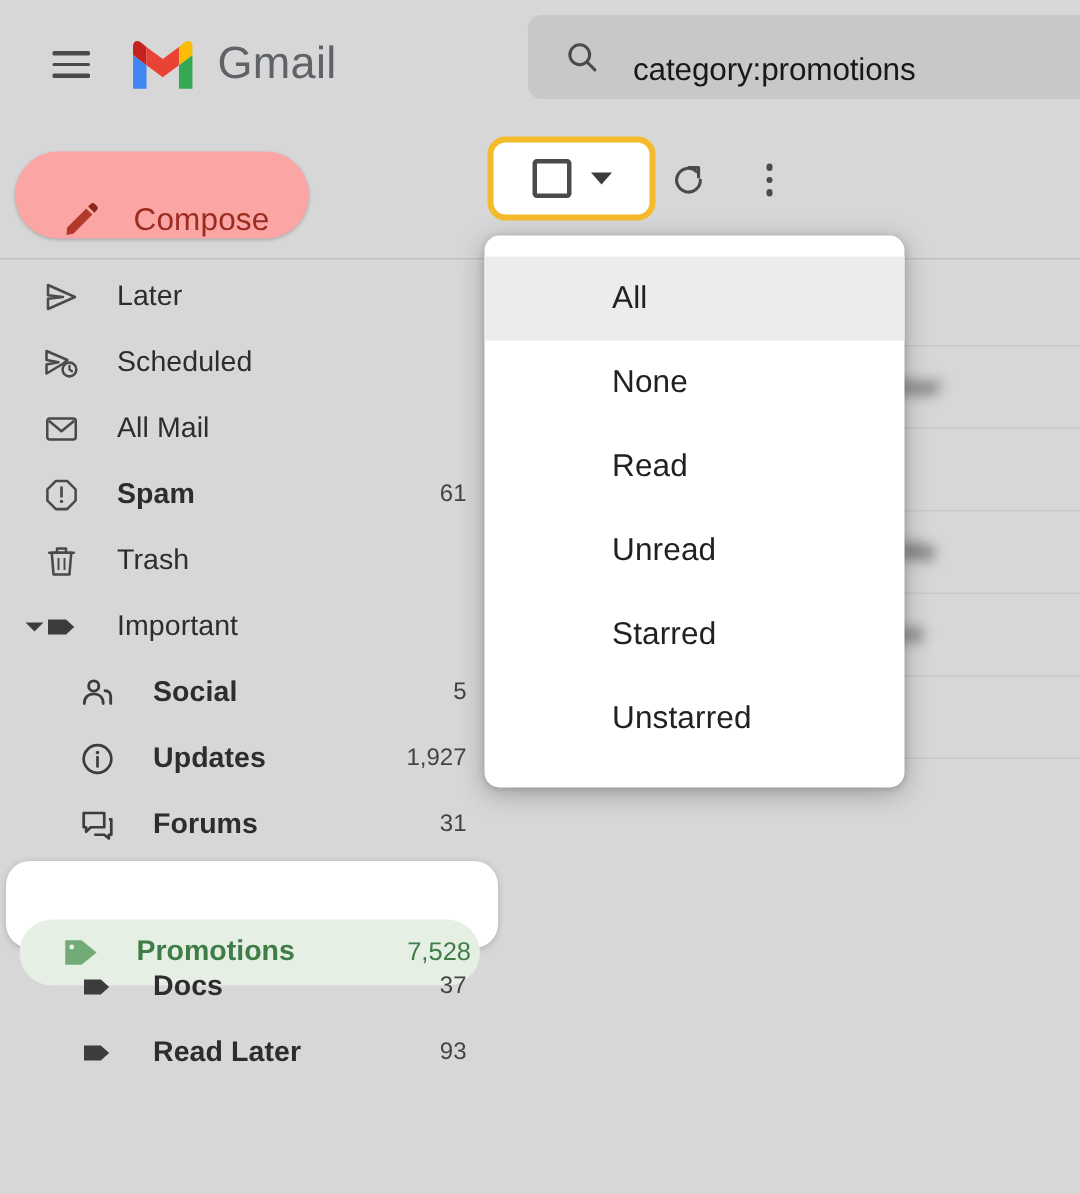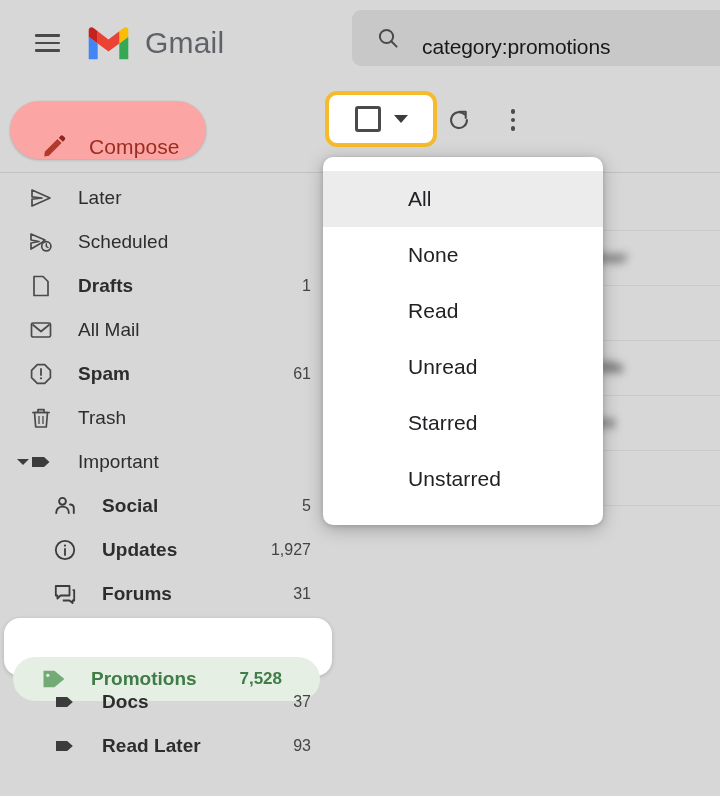--- a/index.html
+++ b/index.html
@@ -186,23 +186,23 @@
   }
   .promo-icon { margin-left: 28px; width: 26px; height: 26px; flex:none; }
   .promo-label {
     margin-left: 24px;
     font-size: 19px;
     font-weight: bold;
     color: #3f7c47;
   }
   .promo-count {
     position: absolute;
-    right: 38px;
+    right: 6px;
     font-size: 17px;
-    font-weight: bold;
+    font-weight: normal;
     color: #3f7c47;
   }
 
   
   .maillist {
     position: absolute;
     left: 332px;
     top: 176px;
     width: 388px;
     height: 620px;
@@ -363,29 +363,20 @@
       <svg width="24" height="24" viewBox="0 0 24 24">
         <path d="M2 4 L16 10 L13 12.5 L2 19 L2 13 L10 11.5 L2 10 Z" fill="none" stroke="#4a4a4a" stroke-width="1.7" stroke-linejoin="round"></path>
         <circle cx="17.3" cy="16.3" r="4.6" fill="none" stroke="#4a4a4a" stroke-width="1.7"></circle>
         <path d="M17.3 13.8 L17.3 16.3 L19 17.5" fill="none" stroke="#4a4a4a" stroke-width="1.5" stroke-linecap="round"></path>
       </svg>
     </span>
     <span class="nav-label">Scheduled</span>
     <span class="nav-count"></span>
   </div>
 
-  <div class="nav-item">
-    <span class="nav-icon">
-      <svg width="24" height="24" viewBox="0 0 24 24">
-          <path d="M5 2.5 L14 2.5 L19 7.5 L19 21.5 L5 21.5 Z" fill="none" stroke="#4a4a4a" stroke-width="1.7" stroke-linejoin="round"></path>
-        </svg>
-    </span>
-    <span class="nav-label bold">Drafts</span>
-    <span class="nav-count">1</span>
-  </div>
 
   <div class="nav-item">
     <span class="nav-icon">
       <svg width="24" height="24" viewBox="0 0 24 24">
         <rect x="2.5" y="5" width="19" height="14" rx="1.6" fill="none" stroke="#4a4a4a" stroke-width="1.7"></rect>
         <path d="M3.5 6.5 L12 13.5 L20.5 6.5" fill="none" stroke="#4a4a4a" stroke-width="1.7" stroke-linejoin="round"></path>
       </svg>
     </span>
     <span class="nav-label">All Mail</span>
     <span class="nav-count"></span>

